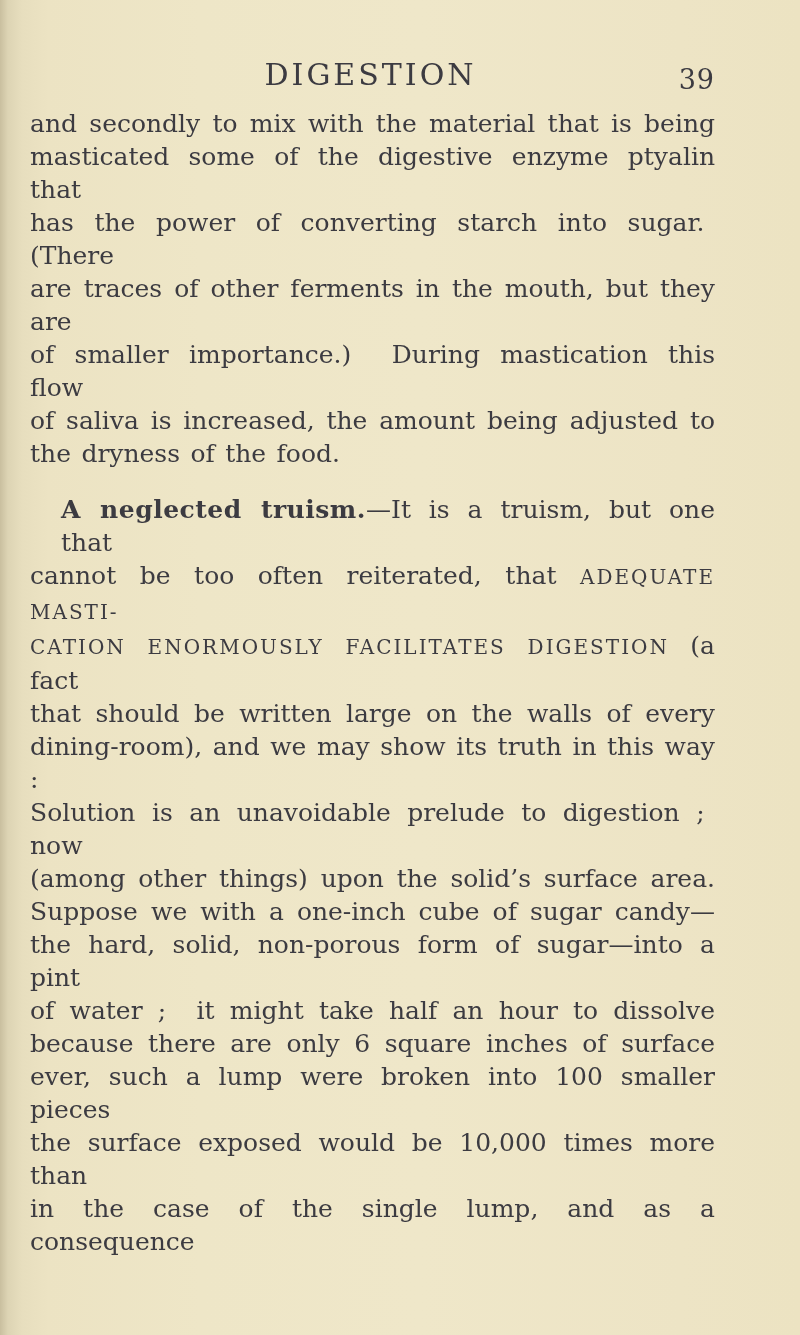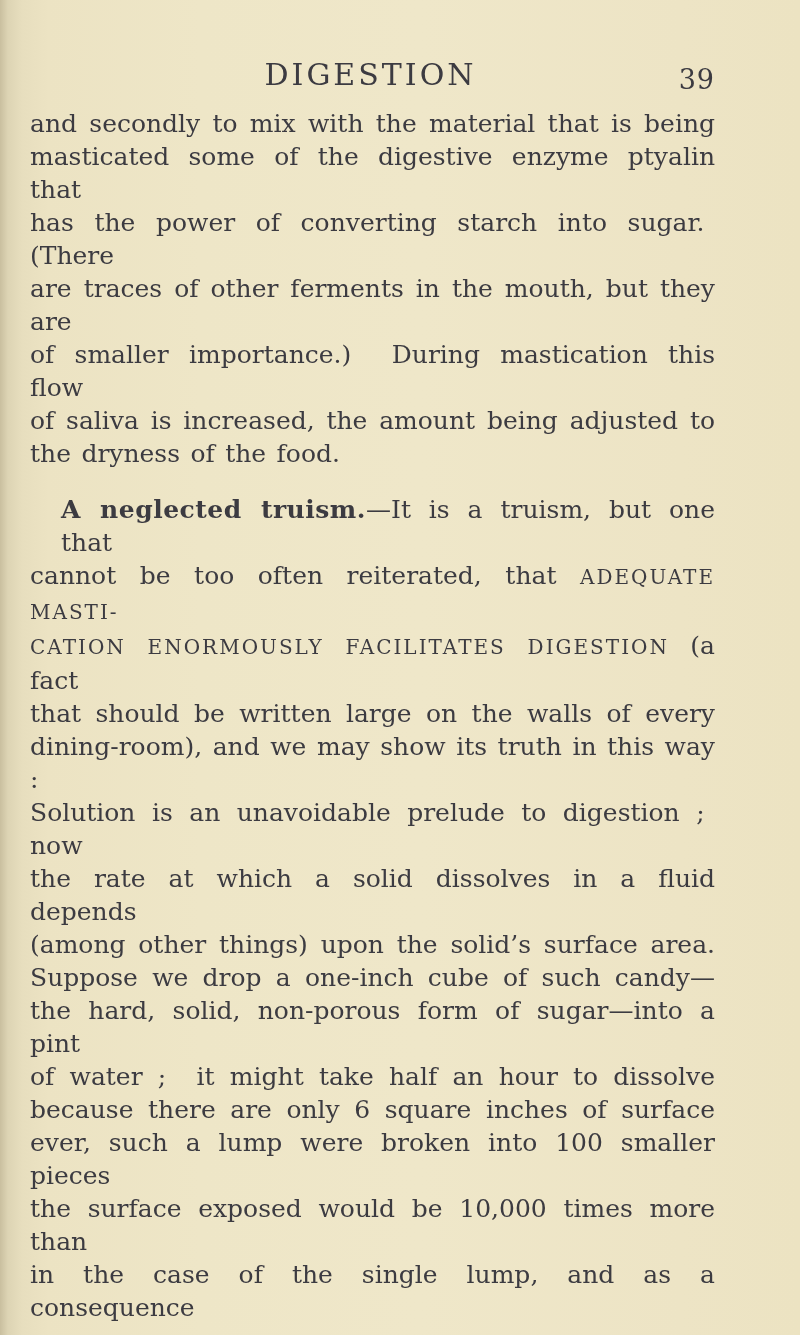--- a/index.html
+++ b/index.html
@@ -96,23 +96,22 @@
         <div class="line"><span class="seg-n">of saliva is increased, the amount being adjusted to</span></div>
         <div class="line last"><span class="seg-n">the dryness of the food.</span></div>
       </div>
       <div class="paragraph indented">
         <div class="line first"><span class="seg-b">A neglected truism.</span><span class="seg-n">—It is a truism, but one that</span></div>
         <div class="line"><span class="seg-n">cannot be too often reiterated, that </span><span class="seg-c">ADEQUATE MASTI-</span></div>
         <div class="line"><span class="seg-c">CATION ENORMOUSLY FACILITATES DIGESTION</span><span class="seg-n"> (a fact</span></div>
         <div class="line"><span class="seg-n">that should be written large on the walls of every</span></div>
         <div class="line"><span class="seg-n">dining-room), and we may show its truth in this way :</span></div>
         <div class="line"><span class="seg-n">Solution is an unavoidable prelude to digestion ;&nbsp; now</span></div>
-        <div class="line"><span class="seg-n">the rate at which a solid dissolves in a fluid depends</span></div>
         <div class="line"><span class="seg-n">(among other things) upon the solid’s surface area.</span></div>
-        <div class="line"><span class="seg-n">Suppose we drop a one-inch cube of such candy—</span></div>
+        <div class="line"><span class="seg-n">Suppose we with a one-inch cube of sugar candy—</span></div>
         <div class="line"><span class="seg-n">the hard, solid, non-porous form of sugar—into a pint</span></div>
         <div class="line"><span class="seg-n">of water ;&nbsp; it might take half an hour to dissolve</span></div>
         <div class="line"><span class="seg-n">because there are only 6 square inches of surface</span></div>
         <div class="line"><span class="seg-n">ever, such a lump were broken into 100 smaller pieces</span></div>
         <div class="line"><span class="seg-n">the surface exposed would be 10,000 times more than</span></div>
         <div class="line"><span class="seg-n">in the case of the single lump, and as a consequence</span></div>
       </div>
     </div>
 </div>
 

